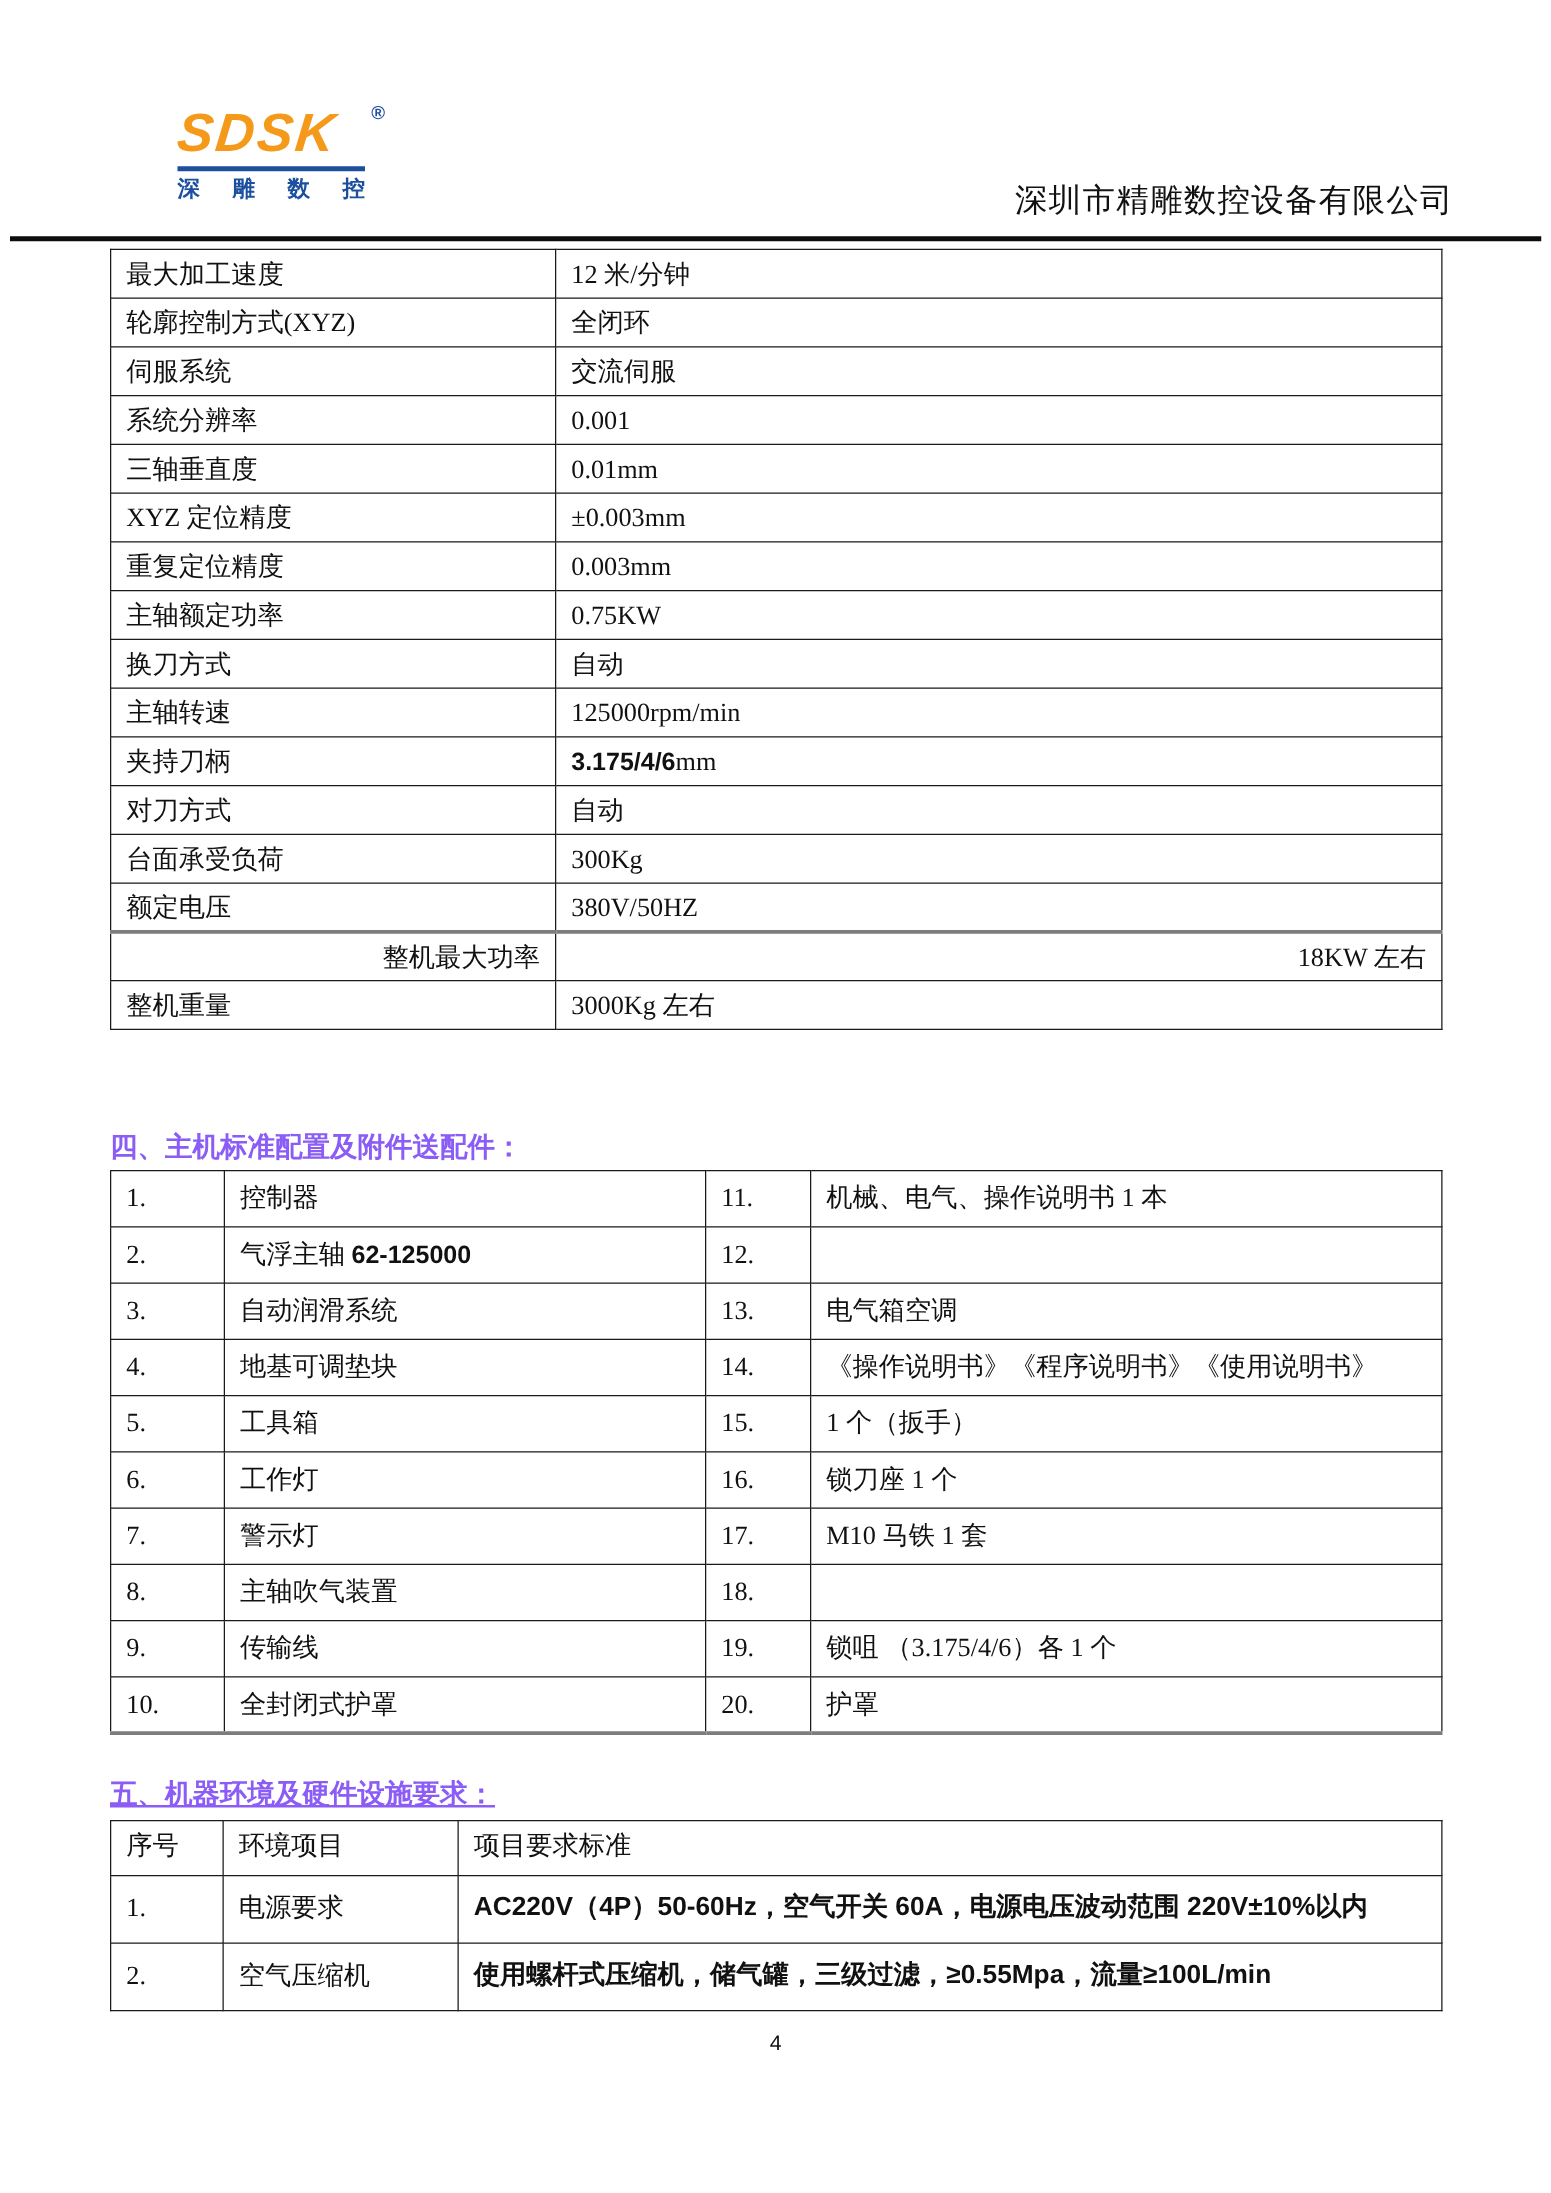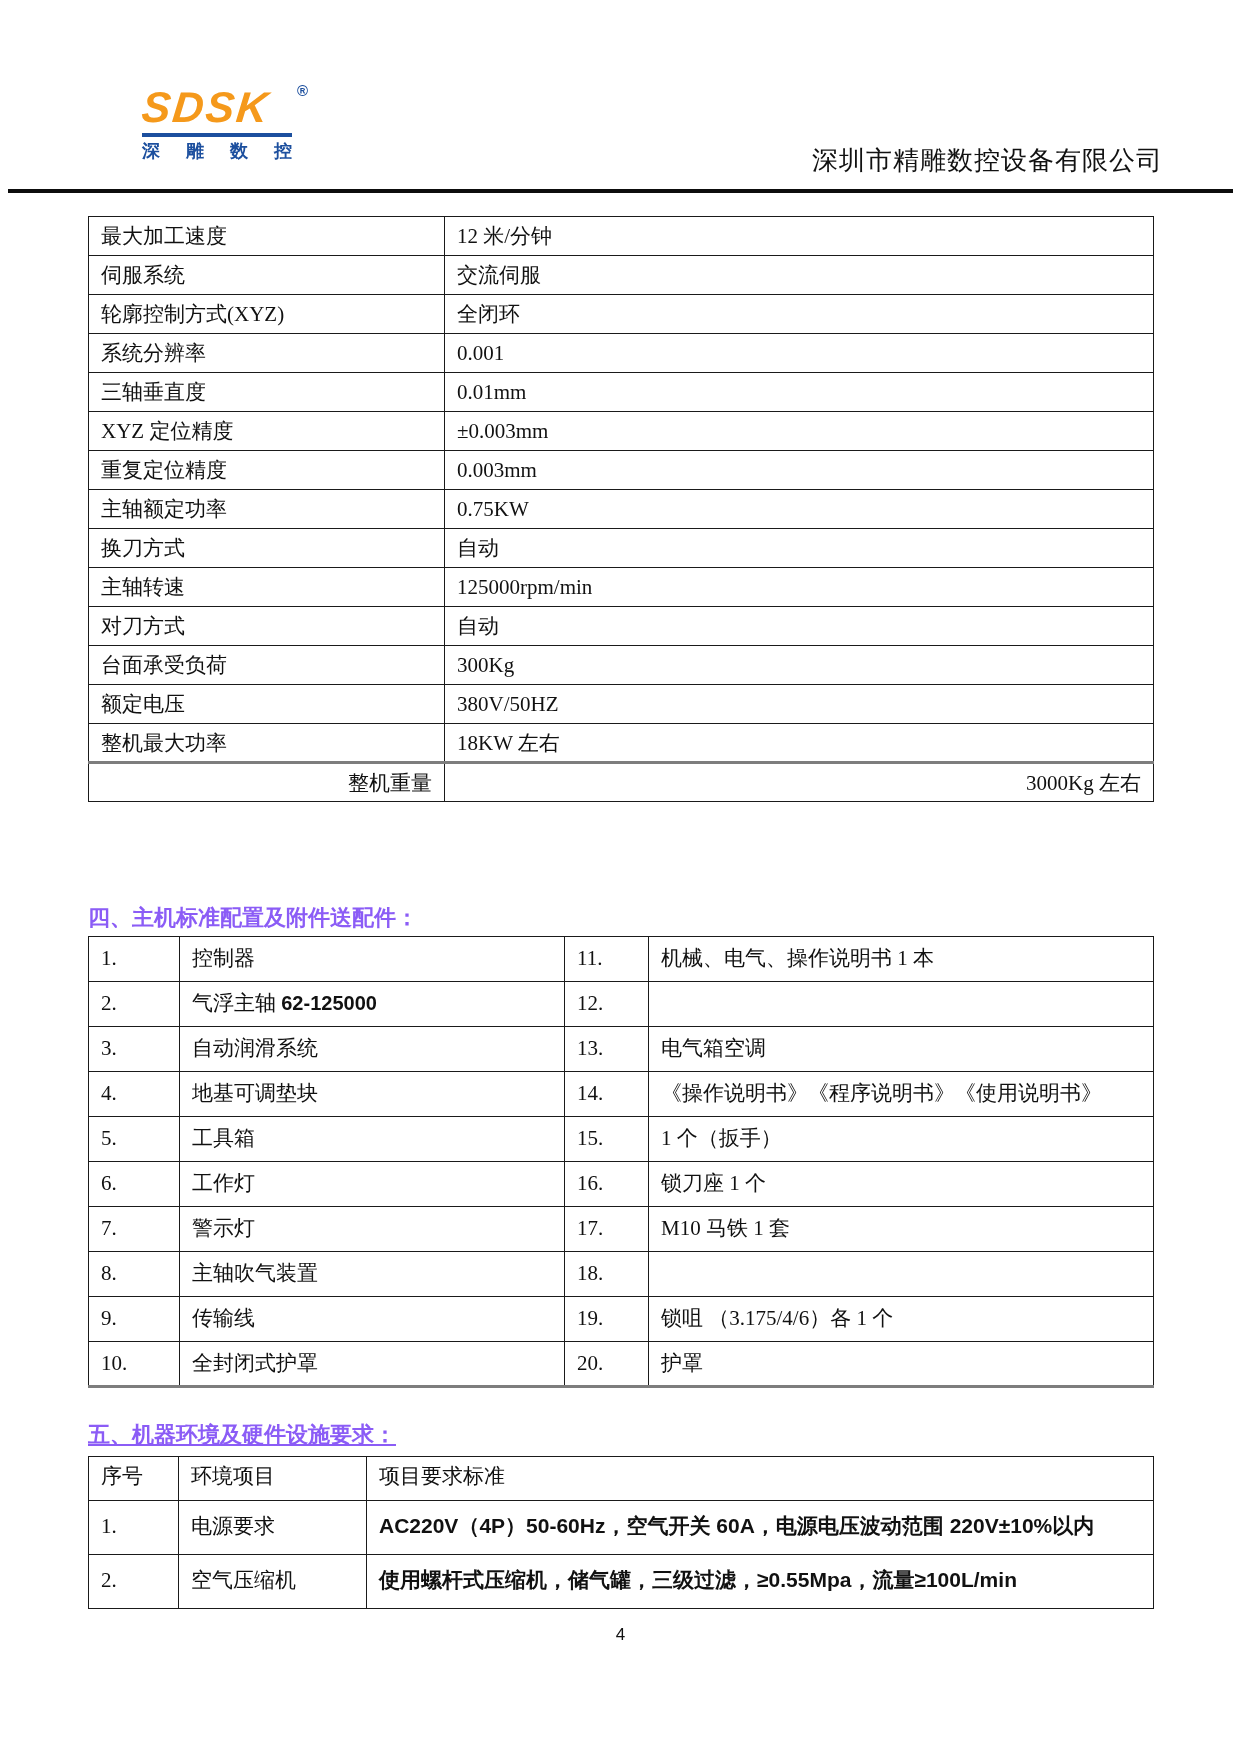--- a/index.html
+++ b/index.html
@@ -17,21 +17,21 @@
   .logo-sub{display:flex;justify-content:space-between;margin-top:2px;
             font-family:"Liberation Sans","DejaVu Sans",sans-serif;font-weight:bold;
             font-size:18px;color:#1C4F9E;}
   .company{position:absolute;top:143px;right:78px;font-size:26px;letter-spacing:1px;white-space:nowrap;}
   .rule{position:absolute;top:189px;left:8px;width:1225px;height:4px;background:#0d0d0d;}
 
   
   table.tbl{position:absolute;border-collapse:collapse;table-layout:fixed;}
   table.tbl td{border:1.6px solid #1a1a1a;font-size:21px;padding:6px 12px 0 12px;
                vertical-align:top;overflow:hidden;white-space:nowrap;line-height:1.25;}
-  #spec-table{left:88px;top:216px;width:1065px;}
+  #spec-table{left:88px;top:199px;width:1065px;}
   #spec-table tr{height:39px;}
   #spec-table tr:nth-child(15) td{border-top:3px solid #7d7d7d;text-align:right;}
   #spec-table tr:nth-child(17) td{border-top:3px solid #000000;margin-top:13px;}
   #config-table{left:88px;top:936px;width:1065px;}
   #config-table tr{height:45px;}
   #config-table td{padding-top:8px;}
   #config-table tr:last-child td{border-bottom:3px solid #7d7d7d;}
   #env-table{left:88px;top:1456px;width:1065px;}
   #env-table tr.hdr{height:44px;margin-top:20px;}
   #env-table tr.body-row{height:54px;}
@@ -71,28 +71,28 @@
     <colgroup>
         <col style="width:356px">
         <col style="width:709px">
       </colgroup>
     <tbody id="spec-body">
         <tr>
           <td>最大加工速度</td>
           <td>12 米/分钟</td>
         </tr>
         <tr>
+          <td>轮廓控制方式(XYZ)</td>
+          <td>全闭环</td>
+        </tr>
+        <tr>
           <td>伺服系统</td>
           <td>交流伺服</td>
         </tr>
         <tr>
-          <td>轮廓控制方式(XYZ)</td>
-          <td>全闭环</td>
-        </tr>
-        <tr>
           <td>系统分辨率</td>
           <td>0.001</td>
         </tr>
         <tr>
           <td>三轴垂直度</td>
           <td>0.01mm</td>
         </tr>
         <tr>
           <td>XYZ 定位精度</td>
           <td>±0.003mm</td>
@@ -105,20 +105,24 @@
           <td>主轴额定功率</td>
           <td>0.75KW</td>
         </tr>
         <tr>
           <td>换刀方式</td>
           <td>自动</td>
         </tr>
         <tr>
           <td>主轴转速</td>
           <td>125000rpm/min</td>
+        </tr>
+        <tr>
+          <td>夹持刀柄</td>
+          <td><span class="num-sans">3.175/4/6</span>mm</td>
         </tr>
         <tr>
           <td>对刀方式</td>
           <td>自动</td>
         </tr>
         <tr>
           <td>台面承受负荷</td>
           <td>300Kg</td>
         </tr>
         <tr>

